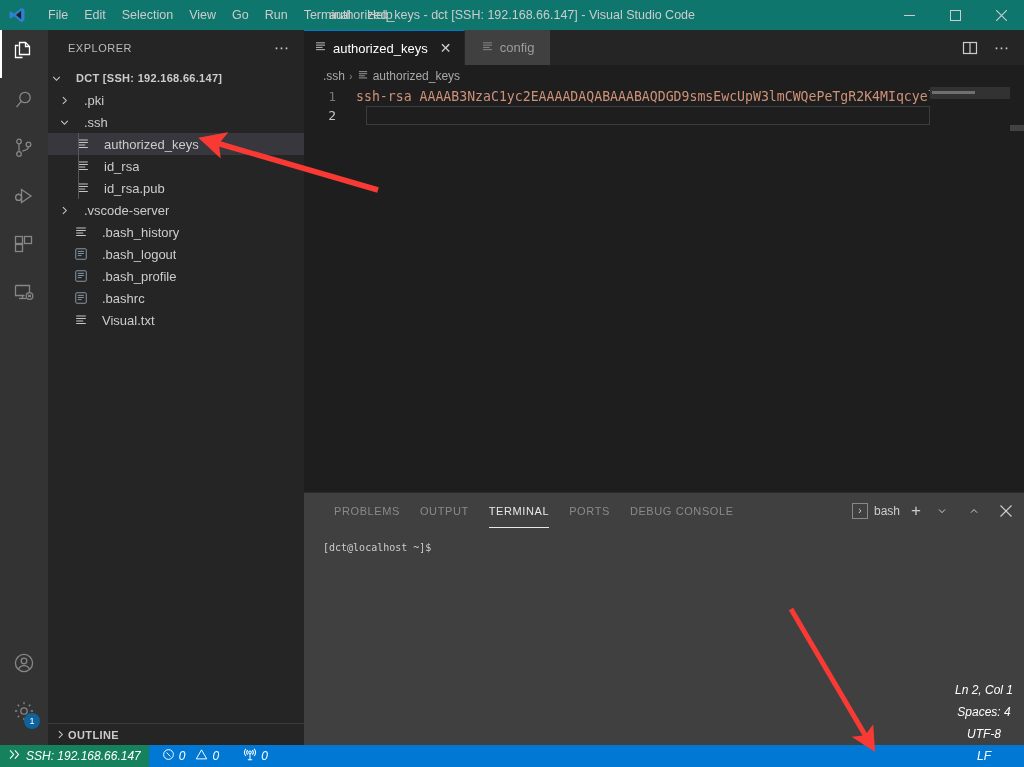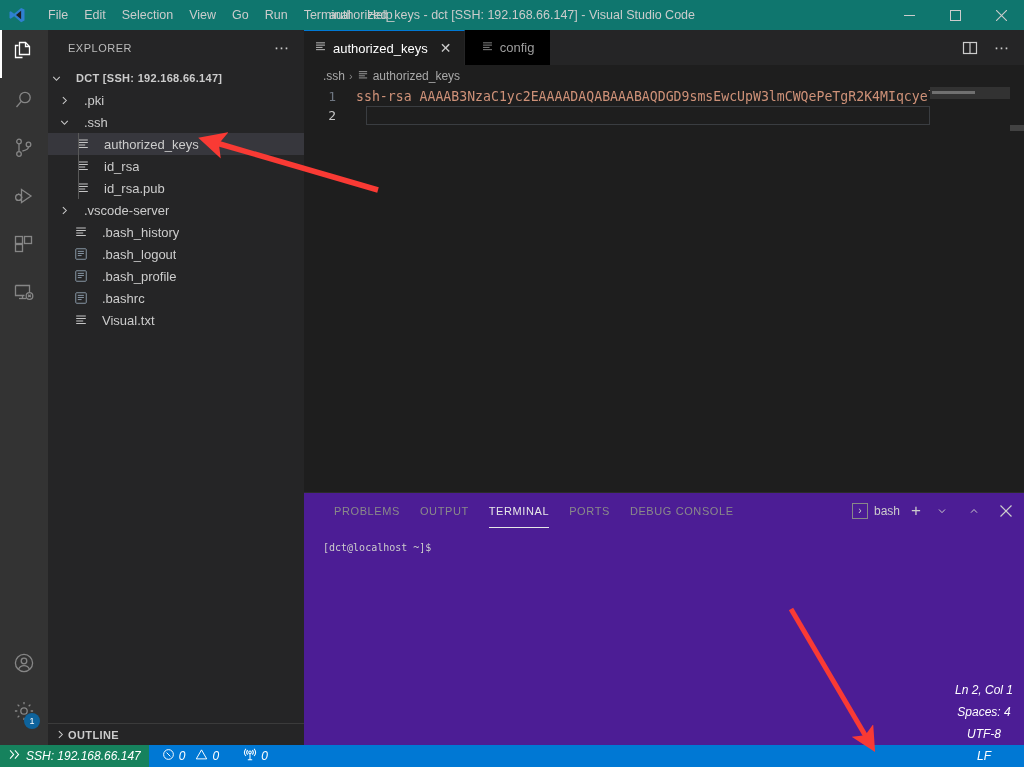--- a/index.html
+++ b/index.html
@@ -100,21 +100,21 @@
   .editor-area {
     position: absolute; left: 304px; top: 30px; width: 720px; height: 462px;
     background: #1e1e1e;
   }
   .tabbar {
     height: 35px; background: #252526; display: flex; position: relative;
   }
   .tab {
     display: flex; align-items: center; gap: 6px;
     padding: 0 10px; height: 35px; font-size: 13px;
-    background: #000000; color: #9d9d9d;
+    background: #404040; color: #9d9d9d;
     border-right: 1px solid #252526;
     white-space: nowrap;
   }
   .tab.active {
     background: #1e1e1e; color: #ffffff;
     border-top: 1px solid #0078d4;
   }
   .tab .tab-close { font-size: 14px; color: #cccccc; margin-left: 4px; width: 16px; text-align: center; }
   .tabbar-actions {
     position: absolute; right: 0; top: 0; height: 35px;
@@ -164,21 +164,21 @@
   .editor-scrollbar {
     position: absolute; right: 0; top: 0; width: 14px; height: 405px; background: #1e1e1e;
   }
   .editor-scroll-thumb {
     position: absolute; top: 38px; left: 0; width: 14px; height: 6px; background: #424242;
   }
 
   
   .panel {
     position: absolute; left: 304px; top: 492px; width: 720px; height: 253px;
-    background: #4c1d95; border-top: 1px solid #2b2b2b;
+    background: #404040; border-top: 1px solid #2b2b2b;
   }
   .panel-header {
     height: 35px; display: flex; align-items: center; position: relative;
     padding-left: 20px;
   }
   .panel-tab {
     font-size: 11px; letter-spacing: .6px; text-transform: uppercase;
     color: #8a8a8a; padding: 0 10px; height: 35px; display: flex; align-items: center;
     position: relative;
   }

